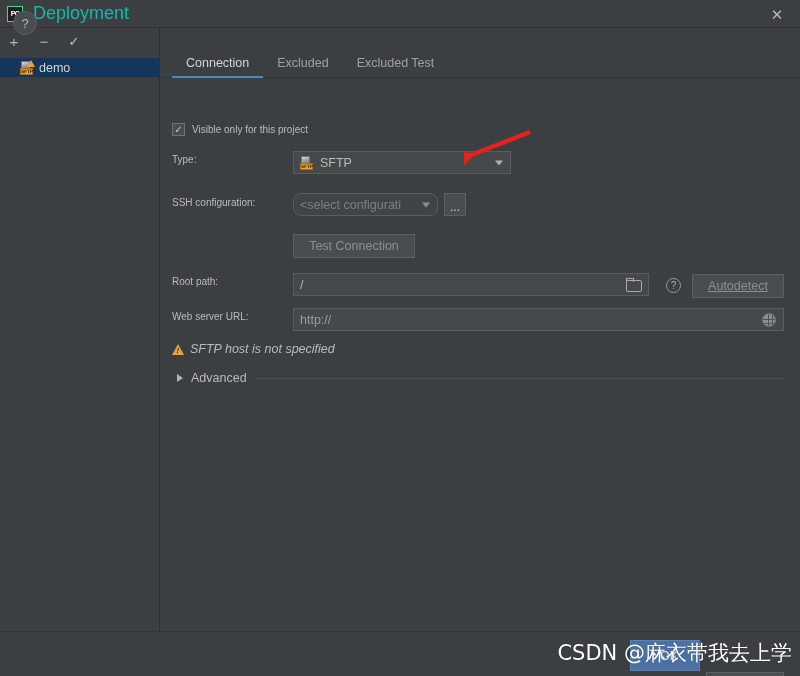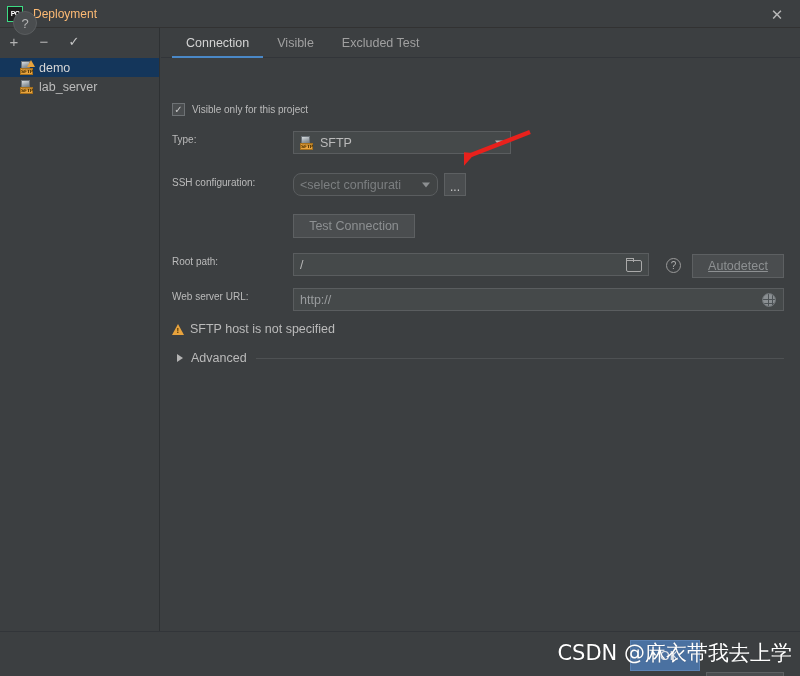--- a/index.html
+++ b/index.html
@@ -31,22 +31,22 @@
     margin-left: 7px;
     border: 1.5px solid #3ddc84;
     background: #1f1f1f;
     display: flex; align-items: center; justify-content: center;
     font-size: 7px; font-weight: bold; color: #ffffff;
     letter-spacing: -0.5px;
     line-height: 1;
   }
   .title-text {
     margin-left: 10px;
-    font-size: 12px;
-    color: #fdba74;
+    font-size: 18px;
+    color: #14b8a6;
   }
   .win-close {
     position: absolute; right: 0; top: 0;
     width: 46px; height: 28px;
     display: flex; align-items: center; justify-content: center;
     color: #b8b8b8; font-size: 15px; line-height: 1;
     cursor: default;
   }
 
   
@@ -124,20 +124,21 @@
     background: #3c3f41;
   }
 
   
   .tabs {
     position: relative;
     height: 30px;
     display: flex; align-items: flex-end;
     padding-left: 11px;
     border-bottom: 1px solid #323539;
+    margin-top: 20px;
   }
   .tab {
     height: 29px;
     padding: 0 14px;
     display: flex; align-items: center;
     font-size: 12.5px;
     color: #a0a0a0;
     cursor: default;
     position: relative;
   }
@@ -265,21 +266,21 @@
   }
   .globe-ico::after {
     content:"";
     position:absolute; left:-1px; top:5px;
     width:16px; height:3px;
     border-top:1px solid #4c5255;
     border-bottom:1px solid #4c5255;
   }
 
   
-  .warnrow { position: absolute; display: flex; align-items: center; }
+  .warnrow { position: absolute; display: flex; align-items: center; font-style: italic; }
   .warn-tri {
     width: 0; height: 0;
     border-left: 6.5px solid transparent;
     border-right: 6.5px solid transparent;
     border-bottom: 11px solid #e8a33d;
     margin-right: 6px;
     position: relative;
   }
   .warn-tri::after {
     content:"!";
@@ -387,35 +388,28 @@
 
     <div class="lp-list">
       <div class="lp-item selected">
         <span class="sftp-ico">
           <span class="srv"></span>
             <span class="warn"></span>
             <span class="tag">SFTP</span>
         </span>
         <span>demo</span>
       </div>
-      <div class="lp-item">
-        <span class="sftp-ico">
-          <span class="srv"></span>
-            <span class="tag">SFTP</span>
-        </span>
-        <span>lab_server</span>
-      </div>
     </div>
   </div>
 
   <div class="rightpanel">
 
     <div class="tabs">
       <div class="tab active">Connection</div>
-      <div class="tab">Visible</div>
+      <div class="tab">Excluded</div>
       <div class="tab">Excluded Test</div>
     </div>
 
     <div class="content">
 
       <div class="row" style="left:11px; top:45px;">
         <span class="cbx">✓</span>
         <span class="lbl">Visible only for this project</span>
       </div>
 

